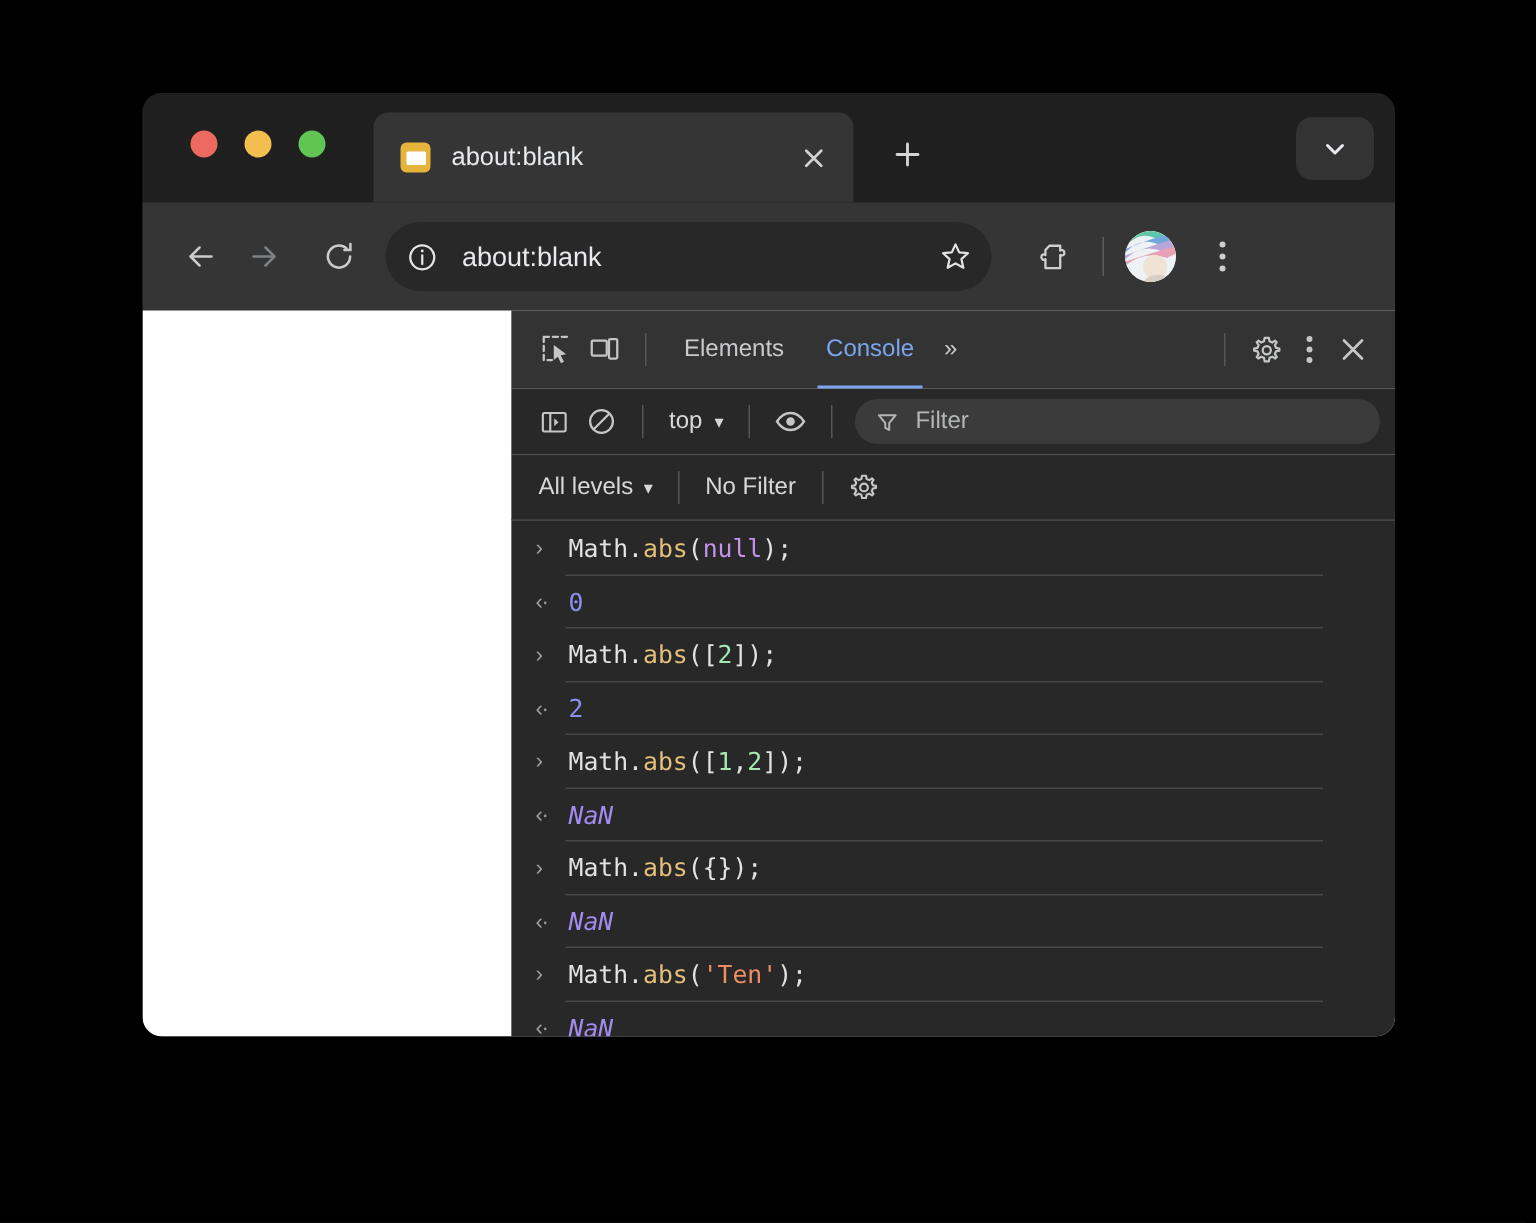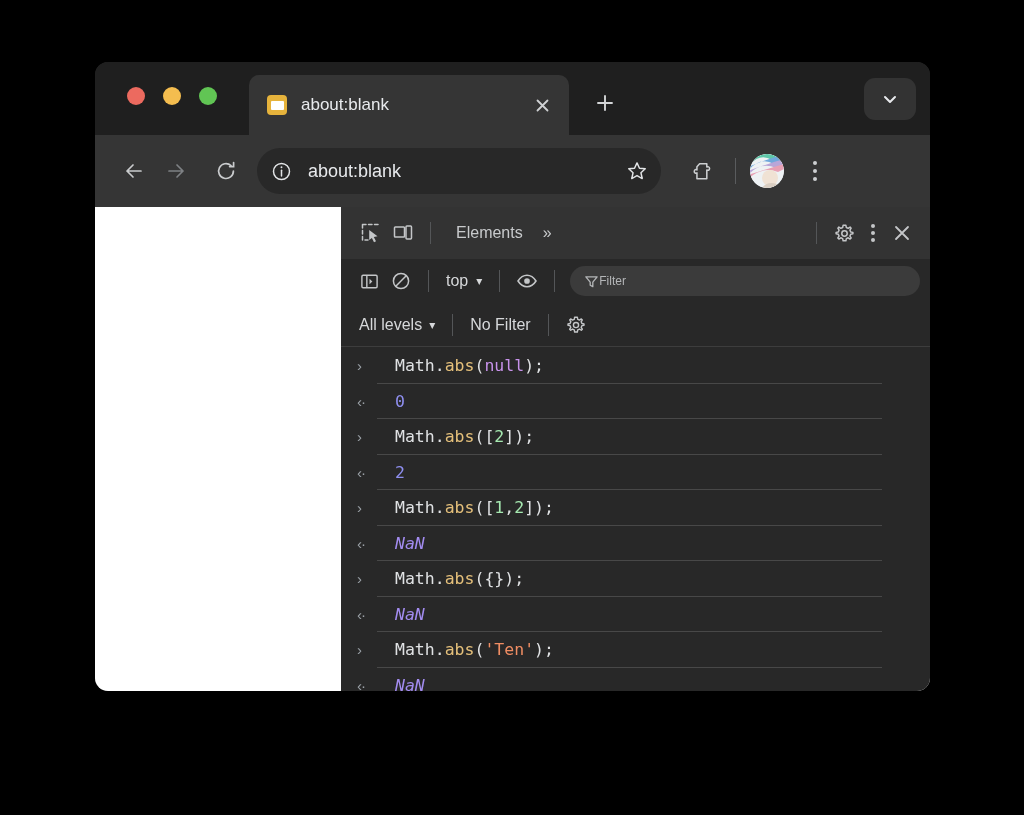--- a/index.html
+++ b/index.html
@@ -225,21 +225,22 @@
     flex: 1 1 auto;
     height: 30px;
     background: #3b3b3b;
     border-radius: 15px;
     display: flex; align-items: center;
     padding: 0 14px;
     margin-left: 4px;
     min-width: 0;
   }
   #filter-placeholder {
-    color: #b4b6b8; font-size: 12px;
+    margin-left: 11px;
+    color: #b4b6b8; font-size: 16px;
   }
 
   #console-toolbar2 {
     height: 44px;
     background: #282828;
     display: flex; align-items: center;
     padding: 0 12px;
     flex: 0 0 auto;
     border-bottom: 1px solid #3d3d3d;
   }
@@ -274,21 +275,21 @@
   }
   .log-row:last-child::after { display: none; }
   .arrow {
     width: 20px; flex: 0 0 auto;
     color: #9aa0a6;
     font-family: "Liberation Sans", sans-serif;
     font-size: 15px;
     text-align: left;
   }
   .arrow.out { color: #9aa0a6; letter-spacing: -1px; }
-  .log-text { white-space: pre; margin-left: 18px; }
+  .log-text { white-space: pre; margin-left: 2px; }
   .tok-plain  { color: #e0e2e4; }
   .tok-fn     { color: #e5c07b; }
   .tok-kw     { color: #c792ea; }
   .tok-num    { color: #a5e8b0; }
   .tok-str    { color: #f08d63; }
   .val-num    { color: #8f8ff0; }
   .val-nan    { color: #a38cf0; font-style: italic; }
 
   svg { display: block; }
 </style>
@@ -418,20 +419,21 @@
         </span>
         <span class="dt-icon-btn">
           <svg width="20" height="20" viewBox="0 0 20 20" fill="none" stroke="currentColor" stroke-width="1.5">
             <rect x="1.5" y="4" width="10" height="10" rx="0.8"></rect>
             <rect x="13" y="3" width="5.5" height="13" rx="0.9"></rect>
           </svg>
         </span>
         <span class="dt-sep"></span>
 
         <span class="dt-tab">Elements</span>
+        <span class="dt-tab active">Console</span>
         <span id="dt-more">»</span>
 
         <span id="dt-spacer"></span>
         <span class="dt-sep"></span>
 
         <span class="dt-icon-btn">
           <svg width="21" height="21" viewBox="0 0 24 24" fill="none" stroke="currentColor" stroke-width="1.7">
             <circle cx="12" cy="12" r="3.1"></circle>
             <path d="M12 2.6 L13.6 2.6 L14.1 5.2 L16.2 6.1 L18.4 4.7 L19.6 5.9 L18.2 8.1 L19.1 10.2 L21.6 10.7 L21.6 12.3 L19.1 12.8 L18.2 14.9 L19.6 17.1 L18.4 18.3 L16.2 16.9 L14.1 17.8 L13.6 20.4 L12 20.4 L10.4 20.4 L9.9 17.8 L7.8 16.9 L5.6 18.3 L4.4 17.1 L5.8 14.9 L4.9 12.8 L2.4 12.3 L2.4 10.7 L4.9 10.2 L5.8 8.1 L4.4 5.9 L5.6 4.7 L7.8 6.1 L9.9 5.2 L10.4 2.6 Z" stroke-linejoin="round"></path>
           </svg>

